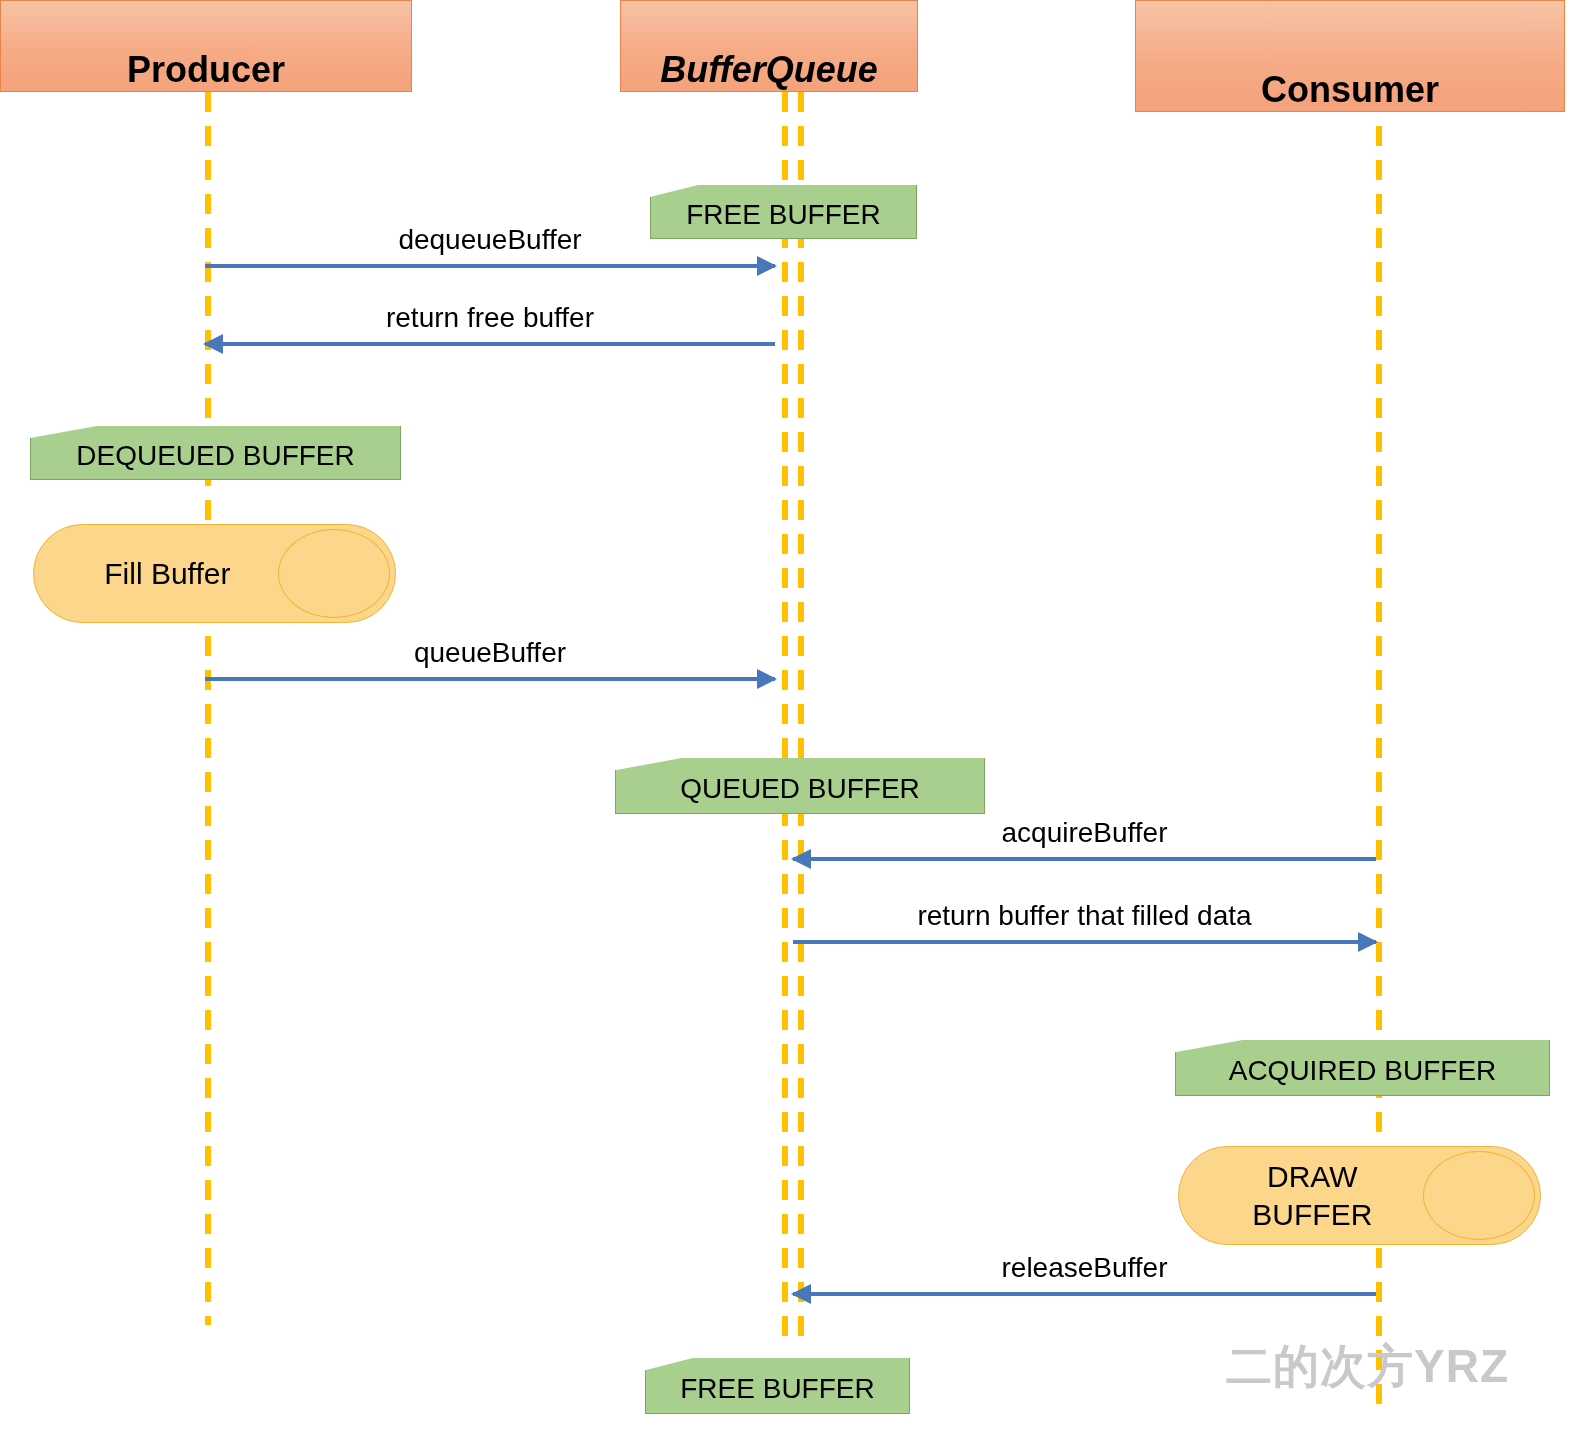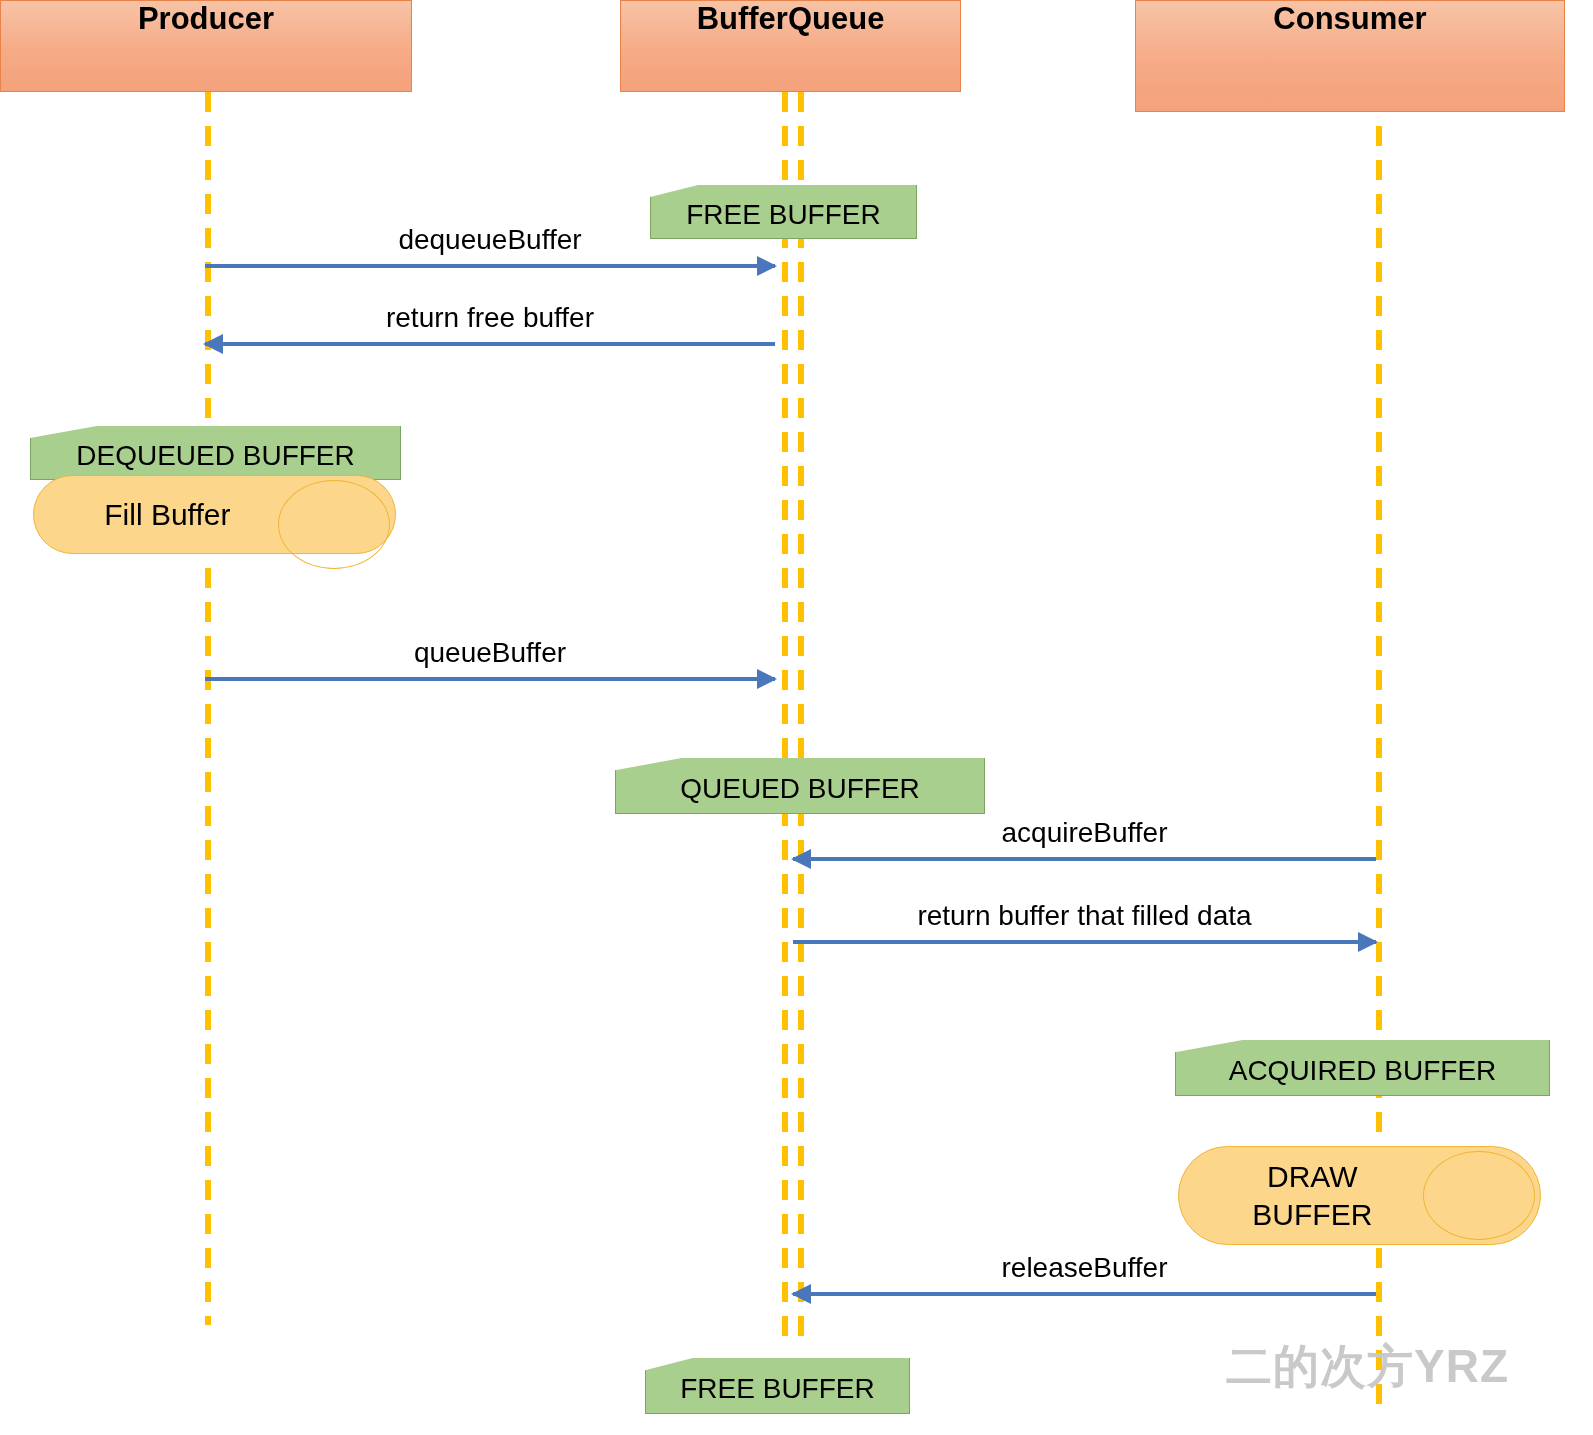--- a/index.html
+++ b/index.html
@@ -18,25 +18,25 @@
     overflow: hidden;
   }
 
   
   .participant {
     position: absolute;
     box-sizing: border-box;
     border: 1px solid #e8834a;
     background: linear-gradient(to bottom, #f7c3a6 0%, #f6ab86 55%, #f4a27b 100%);
     display: flex;
-    align-items: flex-start;
+    align-items: flex-end;
     justify-content: center;
     color: #000000;
     font-weight: bold;
-    font-size: 31px;
+    font-size: 36px;
     letter-spacing: 0px;
   }
 
   
   .lifeline {
     position: absolute;
     width: 6px;
     background-image: linear-gradient(
       to bottom,
       #ffc000 0px, #ffc000 20px,
@@ -158,21 +158,21 @@
 <div id="diagram">
 
   <div class="lifeline" style="left:205px; top:92px; height:1233px;"></div>
   <div class="lifeline" style="left:782px; top:92px; height:1245px;"></div>
   <div class="lifeline" style="left:798px; top:92px; height:1245px;"></div>
   <div class="lifeline" style="left:1376px; top:92px; height:1317px;"></div>
 
   <div class="participant" style="left:0px; top:0px; width:412px; height:92px;">
     <span>Producer</span>
   </div>
-  <div class="participant" style="left:620px; top:0px; width:341px; height:92px;">
+  <div class="participant" style="left:620px; top:0px; width:298px; height:92px;font-style:italic;">
     <span>BufferQueue</span>
   </div>
   <div class="participant" style="left:1135px; top:0px; width:430px; height:112px;">
     <span>Consumer</span>
   </div>
 
   <div class="state-tag" style="left:650px; top:157px; width:267px; height:54px;">
     <span class="tag-label">FREE BUFFER</span>
   </div>
 
@@ -185,21 +185,21 @@
   </div>
 
   <div class="state-tag" style="left:615px; top:730px; width:370px; height:56px;">
     <span class="tag-label">QUEUED BUFFER</span>
   </div>
 
   <div class="state-tag" style="left:645px; top:1330px; width:265px; height:56px;">
     <span class="tag-label">FREE BUFFER</span>
   </div>
 
-  <div class="activity" style="left:33px; top:475px; width:363px; height:79px;">
+  <div class="activity" style="left:33px; top:524px; width:363px; height:99px;">
     <div class="stadium"></div>
     <div class="circle" style="left:245px; top:5px; width:112px; height:89px;"></div>
     <div class="act-label">
       <span>Fill Buffer</span>
     </div>
   </div>
 
   <div class="activity" style="left:1178px; top:1146px; width:363px; height:99px;">
     <div class="stadium"></div>
     <div class="circle" style="left:245px; top:5px; width:112px; height:89px;"></div>

